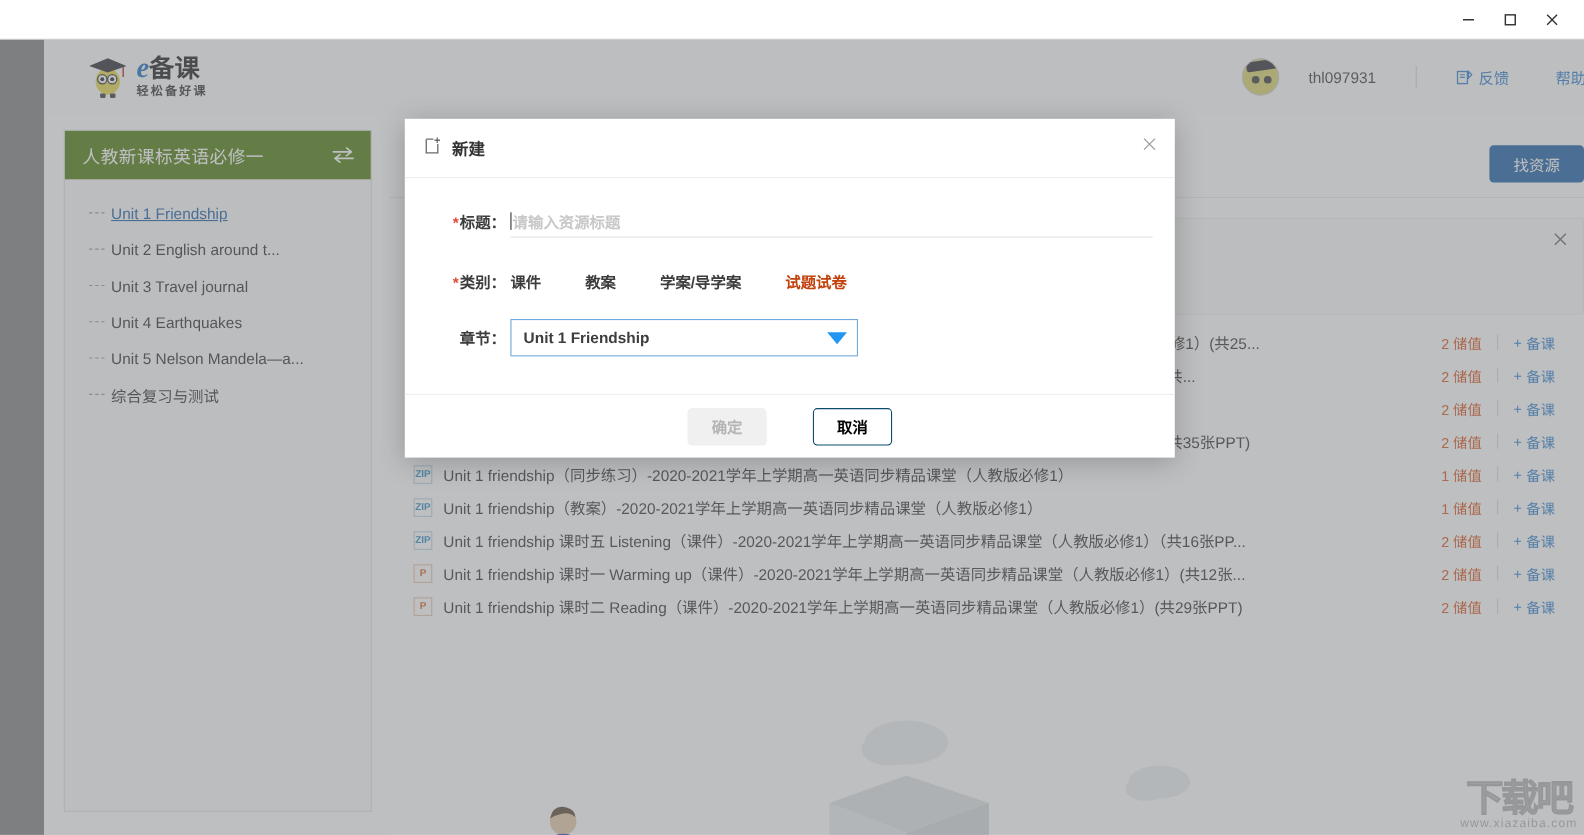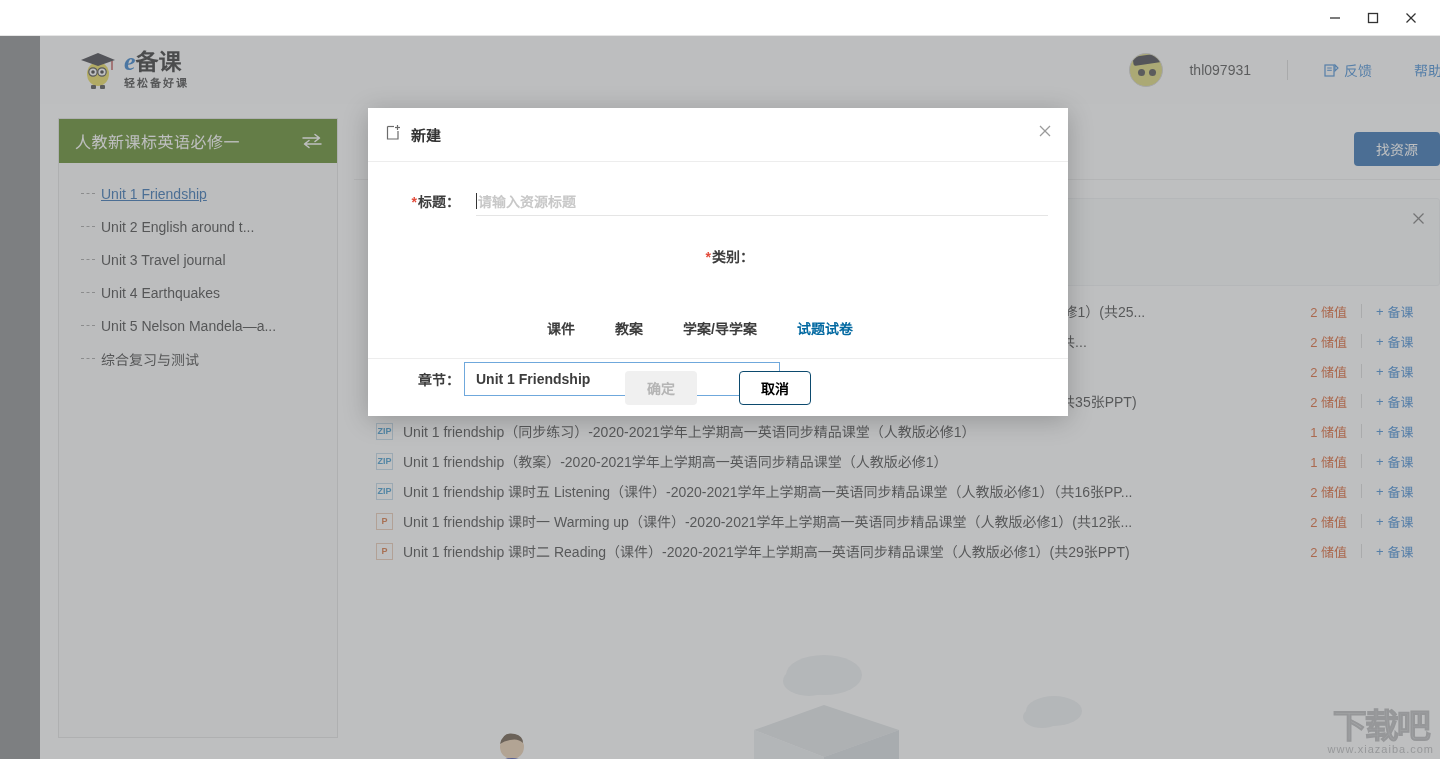--- a/index.html
+++ b/index.html
@@ -287,37 +287,37 @@
     height: 196px;
   }
   .frow { display: flex; align-items: center; }
   .flabel {
     font-size: 14px; color: #3d3d3d;
     width: 72px; text-align: right; flex: 0 0 72px;
     white-space: nowrap;
   }
   .req { color: #e34b3a; margin-right: 1px; }
   .title-input-wrap {
-    flex: 1 1 auto; margin-left: 16px;
+    flex: 1 1 auto; margin-left: 4px;
     border-bottom: 1px solid #e5e5e5;
     height: 30px; display: flex; align-items: center;
     position: relative;
   }
   .caret {
     width: 1px; height: 16px; background: #333; margin-right: 1px;
   }
   .placeholder {
     font-size: 14px; color: #c8c8c8;
   }
-  .cat-row { margin-top: 30px; flex-direction: column; }
+  .cat-row { margin-top: 30px; }
   .cat-opts { display: flex; align-items: center; margin-left: 4px; }
   .cat-opt {
     font-size: 14px; color: #3d3d3d; margin-right: 40px;
   }
-  .cat-opt.selected { color: #0369a1; }
+  .cat-opt.selected { color: #c2410c; }
   .chap-row { margin-top: 24px; }
   .select-box {
     margin-left: 4px;
     width: 316px; height: 34px;
     border: 1px solid #6fa8dc;
     background: #fff;
     display: flex; align-items: center; justify-content: space-between;
     padding: 0 9px 0 11px;
   }
   .select-val { font-size: 14px; color: #3d3d3d; }

